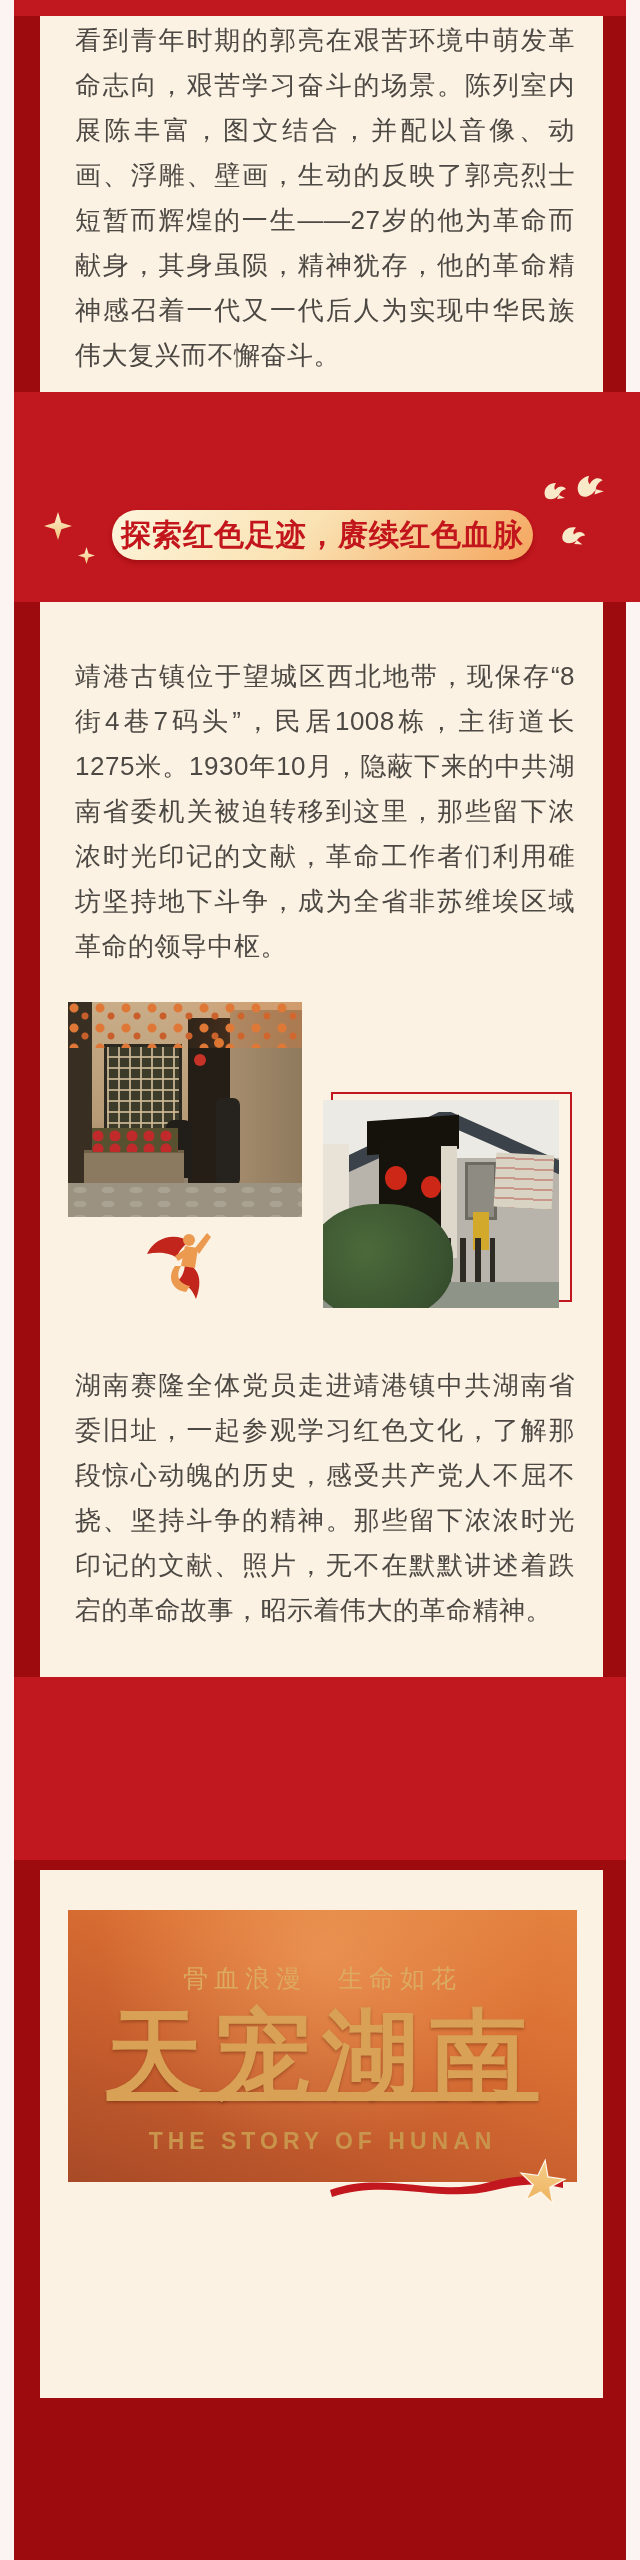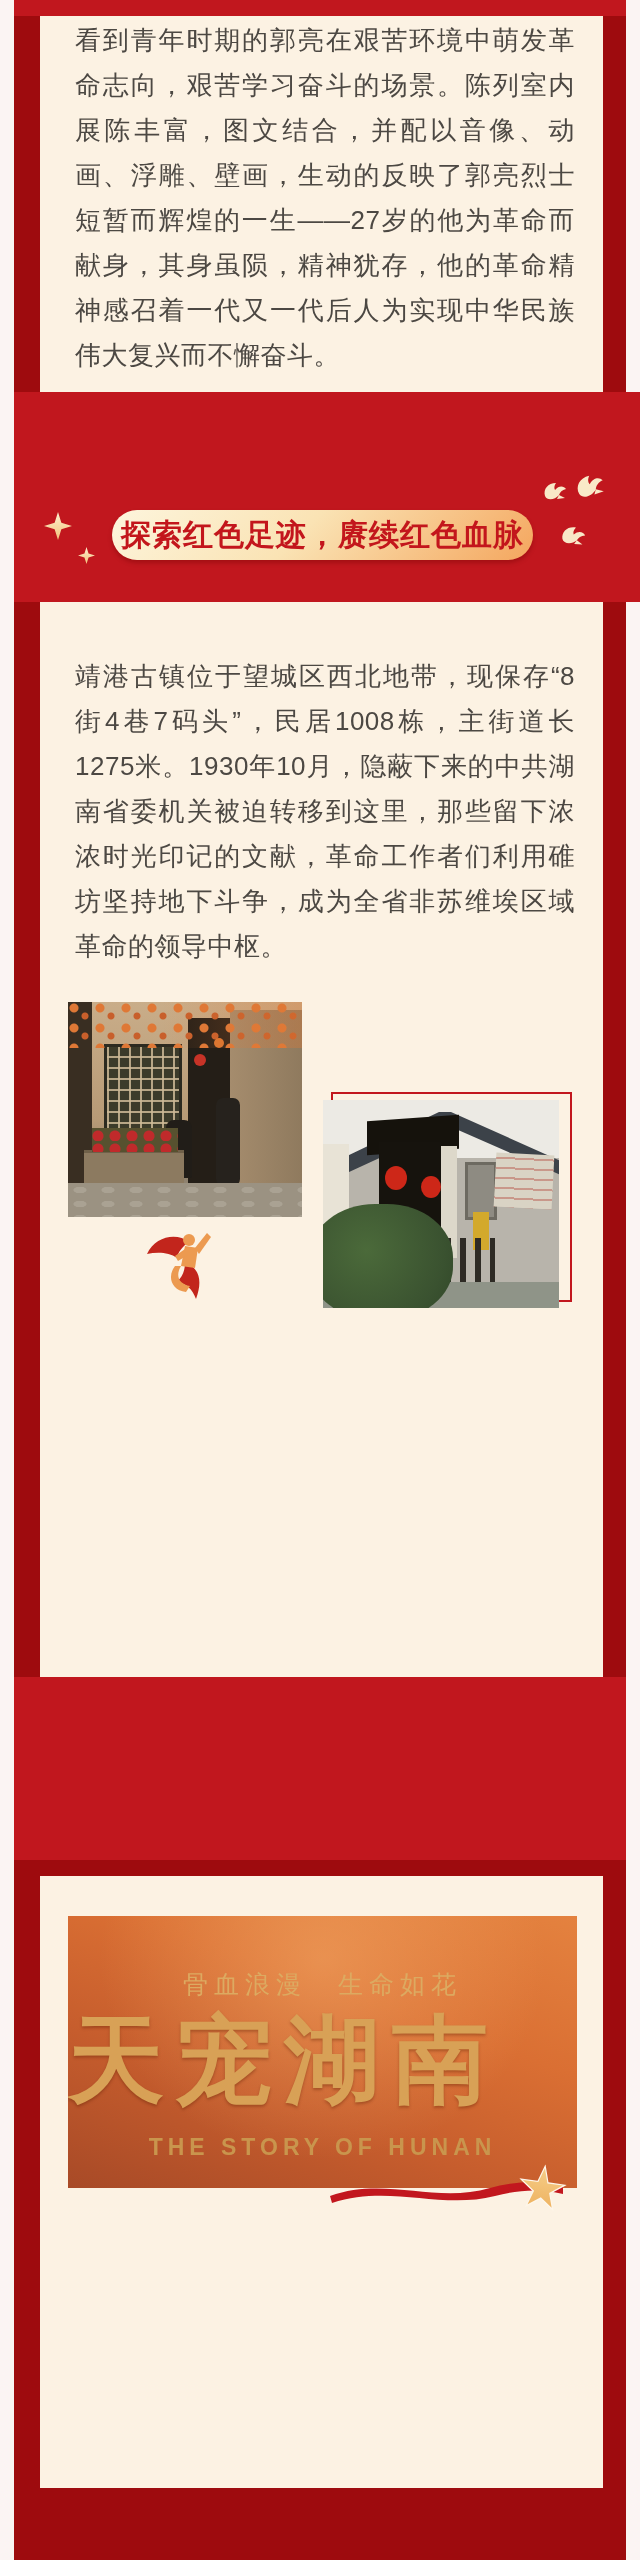--- a/index.html
+++ b/index.html
@@ -24,23 +24,23 @@
   
   .photo{position:absolute;overflow:hidden;}
   .ph-el{position:absolute;}
   .frame{position:absolute;border:2px solid #c2171e;background:transparent;}
   
   .poster{position:absolute;left:28px;top:40px;width:509px;height:272px;overflow:hidden;
           background:radial-gradient(ellipse at 50% 16%,rgba(255,195,125,.38),rgba(0,0,0,0) 62%),
           linear-gradient(200deg,#e4823f 0%,#da6f33 35%,#c65d2d 65%,#a84a27 100%);}
   .poster-tagline{position:absolute;left:0;top:52px;width:100%;text-align:center;
           font-size:25px;color:#dcaa61;letter-spacing:6px;font-family:"DejaVu Serif",serif;}
-  .poster-title{position:absolute;left:0;top:88px;width:100%;text-align:left;
+  .poster-title{position:absolute;left:0;top:88px;width:100%;text-align:center;
           font-size:96px;line-height:112px;font-weight:bold;color:#d8a156;letter-spacing:12px;
-          font-family:"DejaVu Serif",serif;text-shadow:0 2px 3px rgba(90,30,0,.35);}
+          font-family:"DejaVu Serif",serif;text-shadow:0 2px 3px rgba(90,30,0,.35);text-decoration:underline;}
   .poster-sub{position:absolute;left:0;top:218px;width:100%;text-align:center;
           font-size:23px;font-weight:bold;color:#c9954d;letter-spacing:5px;
           font-family:Liberation Sans, sans-serif;}
   .star5{clip-path:polygon(50% 0%,61% 35%,98% 35%,68% 57%,79% 91%,50% 70%,21% 91%,32% 57%,2% 35%,39% 35%);}
 </style>
 </head>
 <body>
 
 <div class="page">
   <div class="canvas">
@@ -114,26 +114,27 @@
           <path fill="#c2251c" d="M40 34 C54 40 58 52 51 71 C47 60 41 56 32 54 C38 48 40 42 40 34 Z"></path>
           <g fill="#ec9a50">
             <circle cx="44" cy="12" r="6"></circle>
             <path d="M40 18 L53 20 L50 40 L36 38 Z"></path>
             <path d="M50 20 L62 5 L66 9 L54 26 Z"></path>
             <path d="M40 21 L30 28 L33 33 L43 27 Z"></path>
             <path d="M36 38 C30 48 34 56 45 58 L41 64 C26 62 22 48 30 38 Z"></path>
           </g>
         </svg>
 
+        <p class="para" style="top:761px;">湖南赛隆全体党员走进靖港镇中共湖南省委旧址，一起参观学习红色文化，了解那段惊心动魄的历史，感受共产党人不屈不挠、坚持斗争的精神。那些留下浓浓时光印记的文献、照片，无不在默默讲述着跌宕的革命故事，昭示着伟大的革命精神。</p>
       </div>
     </section>
 
 
     <section class="row dark" style="top:1860px;height:700px;">
-      <div class="card" style="top:16px;height:612px;">
+      <div class="card" style="top:10px;height:528px;">
 
         <div class="poster">
           <div class="poster-tagline">骨血浪漫　生命如花</div>
           <div class="poster-title">天宠湖南</div>
           <div class="poster-sub">THE STORY OF HUNAN</div>
         </div>
 
         <svg style="position:absolute;left:290px;top:296px;width:235px;height:34px;" viewBox="0 0 235 34">
           <path d="M0 24 C55 4 105 32 160 16 C185 9 215 8 233 14 L233 22 C210 16 188 18 165 24 C110 38 60 12 2 31 Z" fill="#c2171e"></path>
         </svg>

